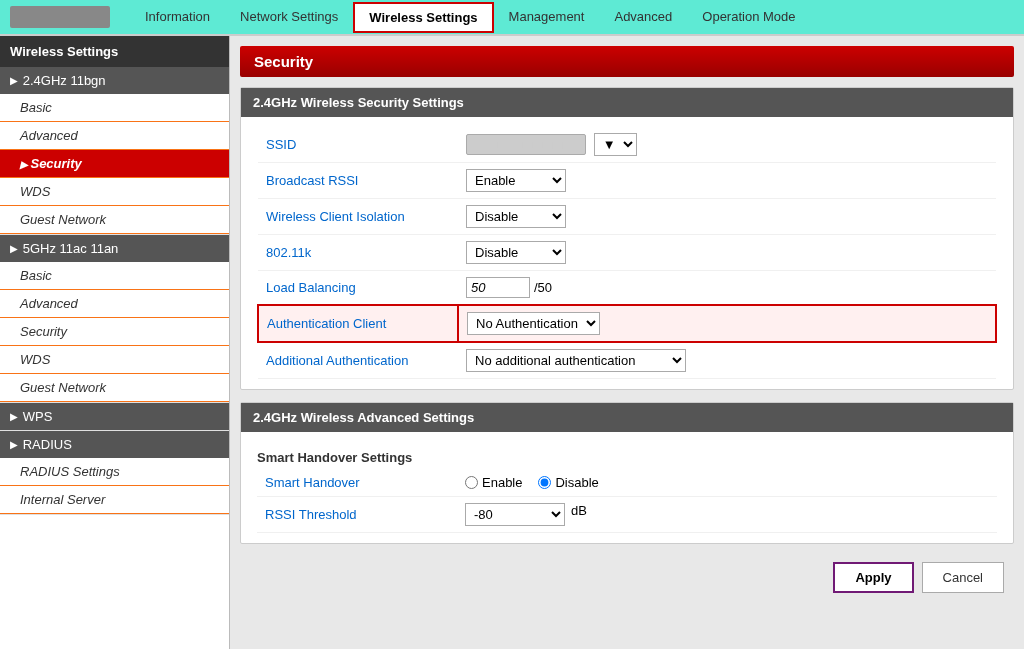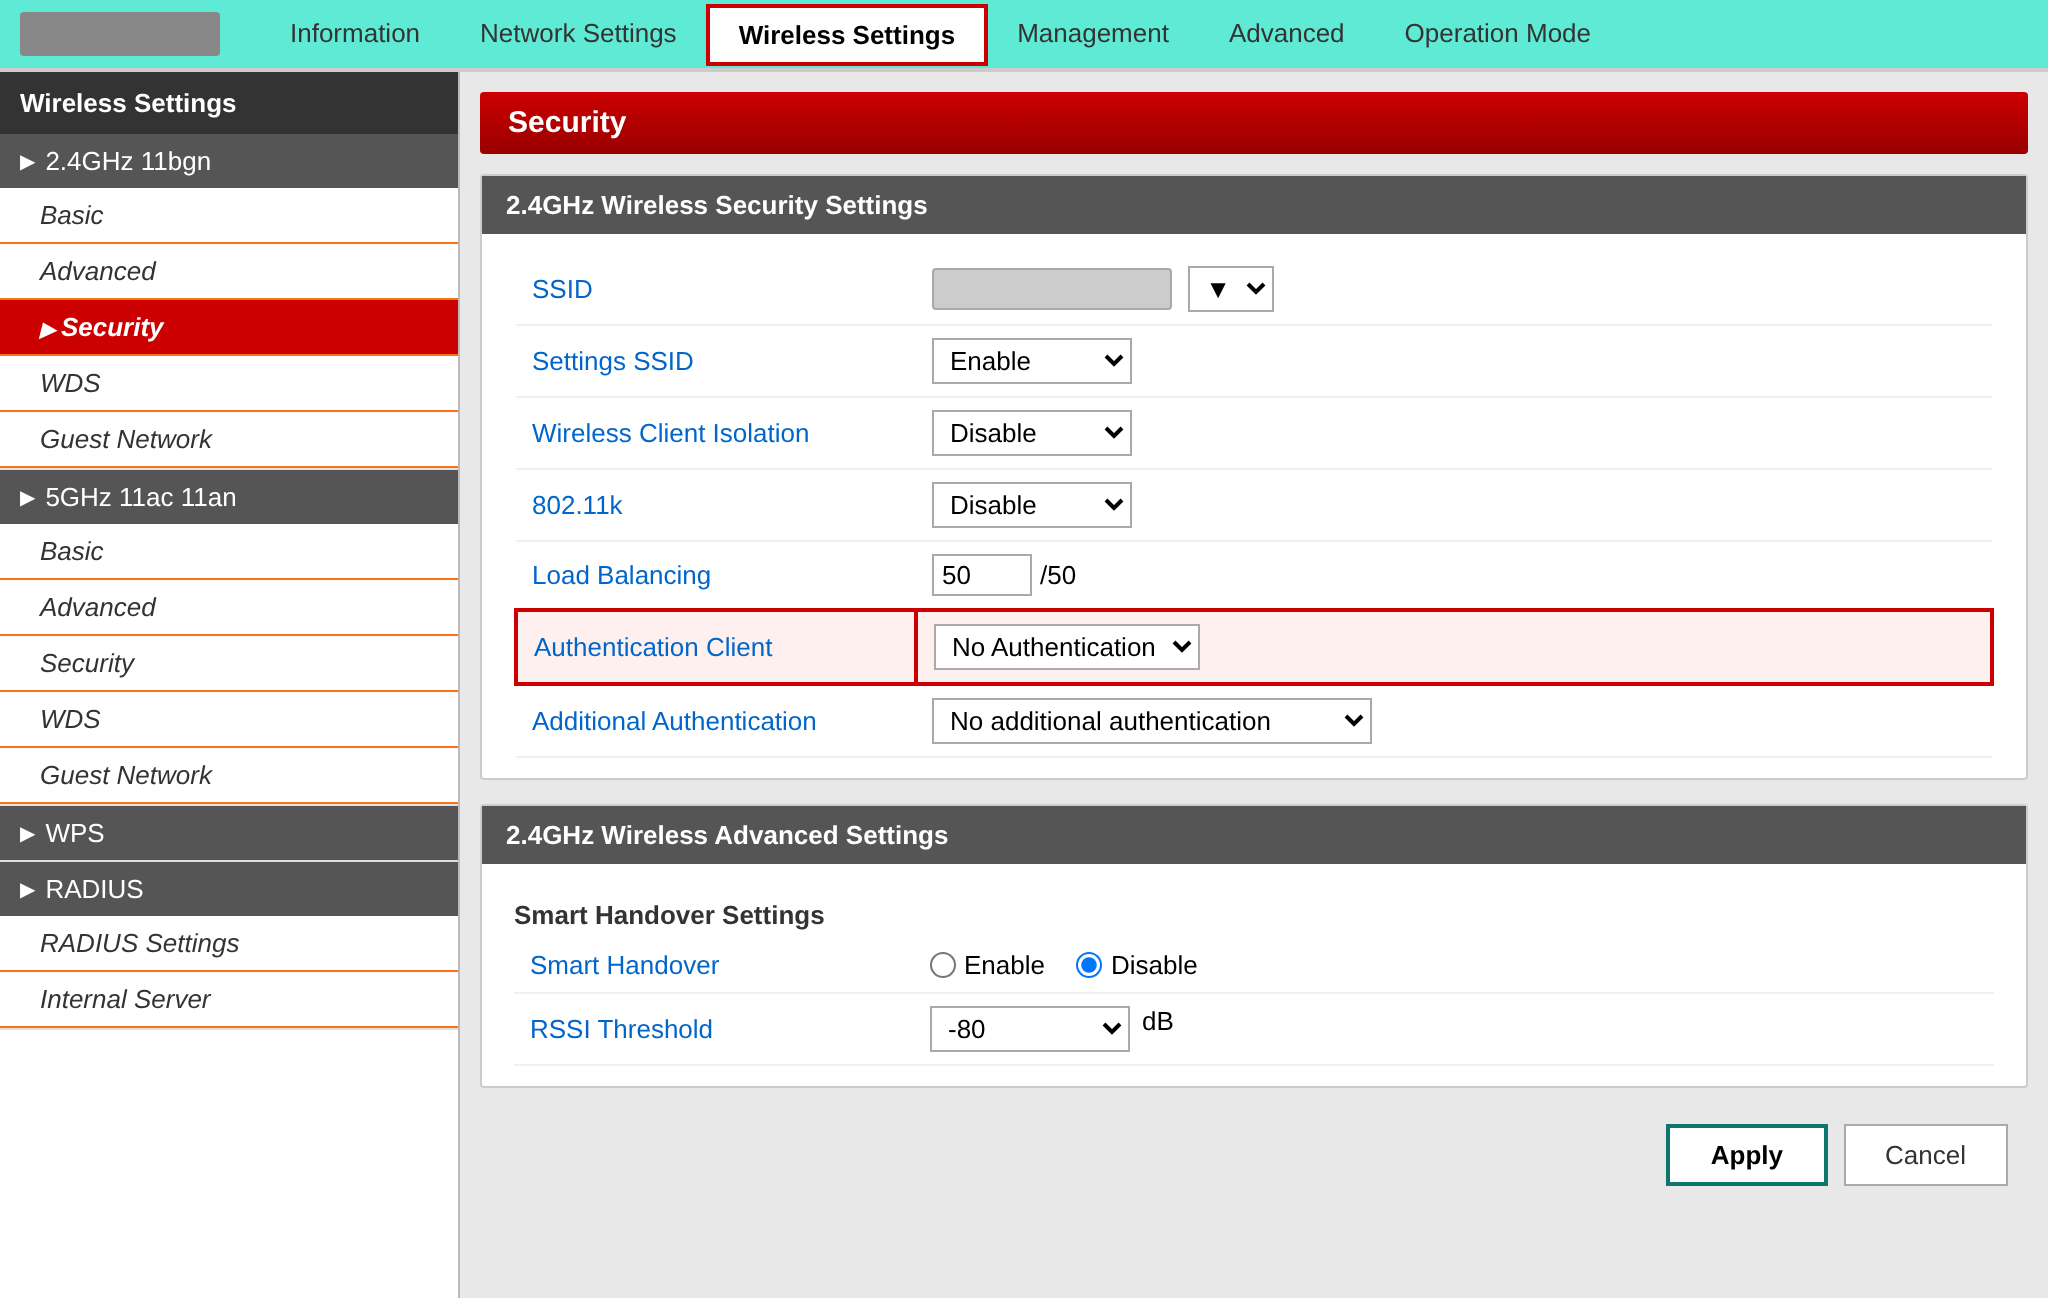--- a/index.html
+++ b/index.html
@@ -159,24 +159,25 @@
       cursor: pointer;
       min-width: 100px;
     }
 
     .load-balance-input {
       display: flex;
       align-items: center;
       gap: 4px;
     }
     .load-balance-input input {
-      width: 50px;
+      width: 64px;
       padding: 2px 4px;
       border: 1px solid #aaa;
       font-size: 13px;
+      font-style: italic;
     }
 
     
     .radio-group {
       display: flex;
       align-items: center;
       gap: 16px;
     }
     .radio-group label {
       display: flex;
@@ -216,21 +217,21 @@
 
     
     .bottom-bar {
       display: flex;
       justify-content: flex-end;
       gap: 8px;
       padding: 6px 10px;
     }
     .btn-apply {
       background: #fff;
-      border: 2px solid #0f766e;
+      border: 2px solid #701a75;
       color: #000;
       padding: 6px 20px;
       font-size: 13px;
       cursor: pointer;
       font-weight: bold;
     }
     .btn-cancel {
       background: #fff;
       border: 1px solid #aaa;
       color: #333;
@@ -310,21 +311,21 @@
         <table class="form-table">
           <tbody>
             <tr>
               <td>SSID</td>
               <td>
                 <span class="ssid-display">■ ■ ■■■■■■■</span>
                 <select style="display:inline-block; margin-left:4px; min-width:20px;"><option>▼</option></select>
               </td>
             </tr>
             <tr>
-              <td>Settings SSID</td>
+              <td>Broadcast RSSI</td>
               <td>
                 <select>
                   <option>Enable</option>
                   <option>Disable</option>
                 </select>
               </td>
             </tr>
             <tr>
               <td>Wireless Client Isolation</td>
               <td>

